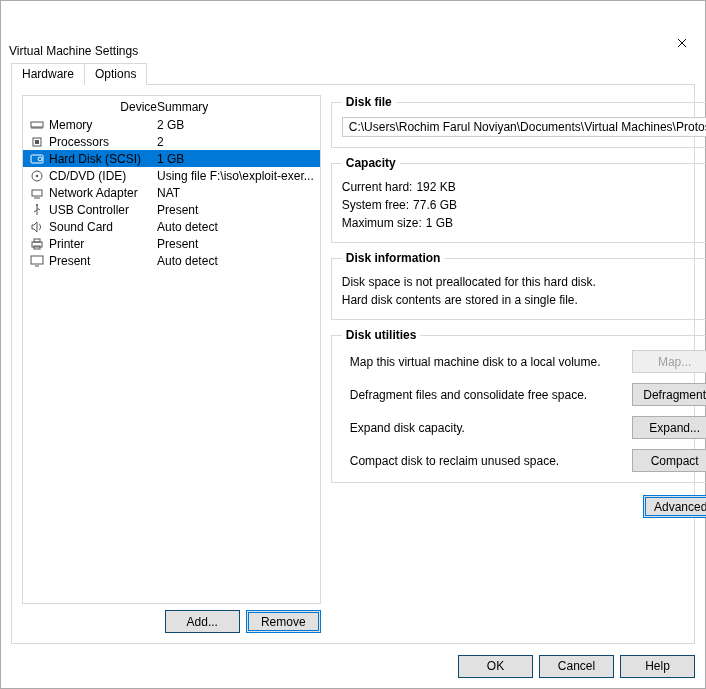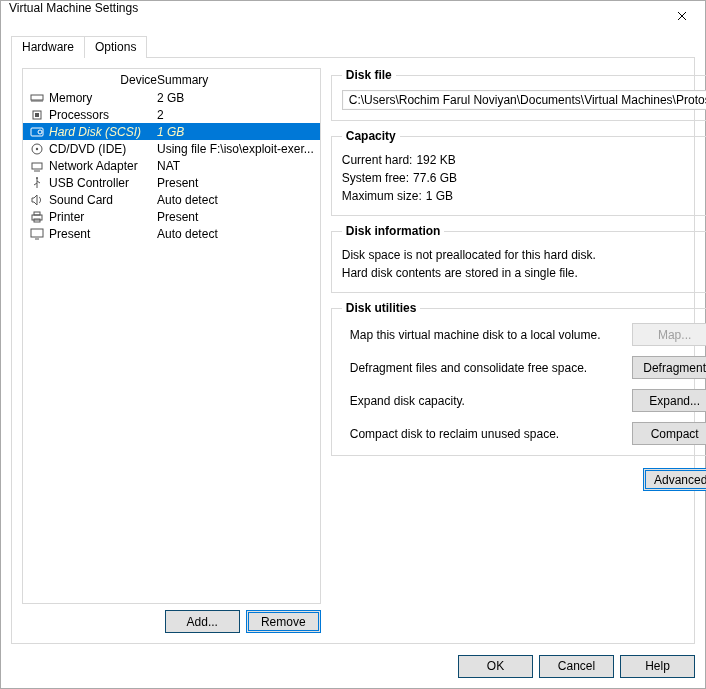--- a/index.html
+++ b/index.html
@@ -13,23 +13,24 @@
   }
   .window {
     width: 706px; height: 689px;
     background: #ffffff;
     border: 1px solid #aaaaaa;
     display: flex; flex-direction: column;
     position: relative;
   }
   .titlebar {
     height: 30px;
-    display: flex; align-items: flex-start;
+    display: flex; align-items: flex-end;
     padding: 0 0 0 8px;
     background: #ffffff;
+    margin-top: 27px;
   }
   .titlebar .title { flex: 1; font-size: 12px; }
   .titlebar .close {
     width: 46px; height: 30px;
     display: flex; align-items: center; justify-content: center;
     cursor: pointer;
   }
   .titlebar .close svg { width: 10px; height: 10px; }
   .content {
     flex: 1;
@@ -91,22 +92,21 @@
     height: 17px;
     align-items: center;
     padding: 0 6px;
     font-size: 12px;
     cursor: pointer;
     white-space: nowrap;
     overflow: hidden;
   }
   .device-row.selected {
     background: #0078d7;
-    color: #fef9c3;
-    font-style: italic;
+    color: #000000;
   }
   .dv-icon {
     width: 16px; height: 14px;
     display: inline-flex; align-items: center; justify-content: center;
     margin-right: 4px;
     flex-shrink: 0;
   }
   .dv-name { width: 108px; overflow: hidden; text-overflow: ellipsis; }
   .dv-summary { flex: 1; overflow: hidden; text-overflow: ellipsis; }
   .left-buttons {

